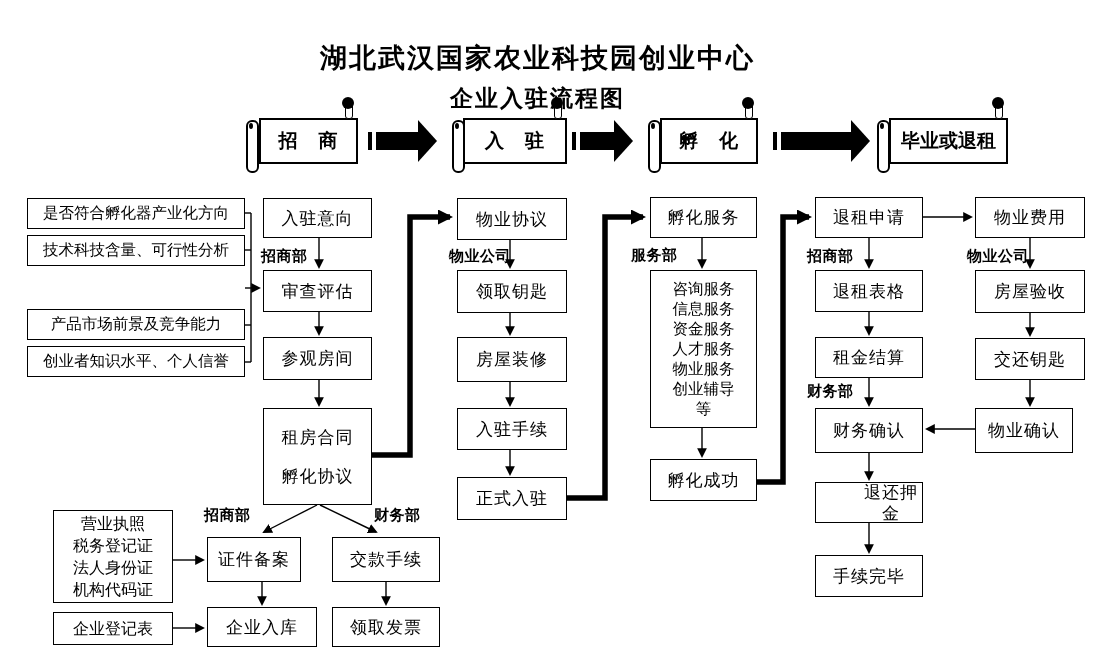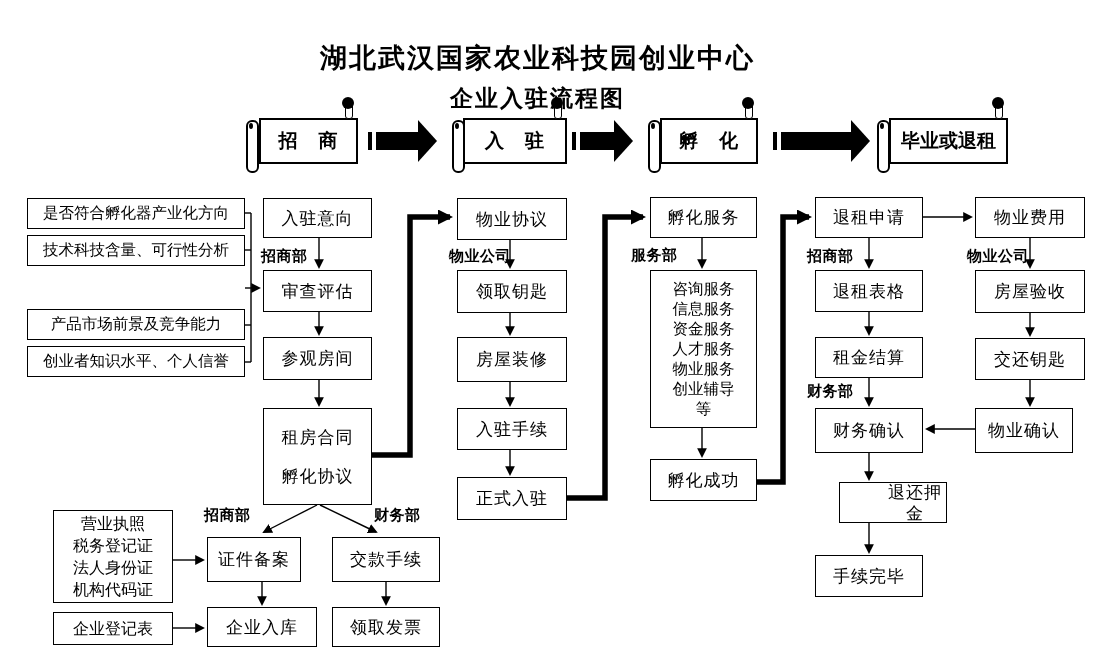--- a/index.html
+++ b/index.html
@@ -222,21 +222,21 @@
     <span>物业服务</span>
     <span>创业辅导</span>
     <span>等</span>
   </div>
   <div class="node" style="left:650px;top:459px;width:107px;height:42px;">孵化成功</div>
 
   <div class="node" style="left:815px;top:197px;width:108px;height:41px;">退租申请</div>
   <div class="node" style="left:815px;top:270px;width:108px;height:42px;">退租表格</div>
   <div class="node" style="left:815px;top:337px;width:108px;height:41px;">租金结算</div>
   <div class="node" style="left:815px;top:408px;width:108px;height:45px;">财务确认</div>
-  <div class="node" style="left:839px;top:482px;width:108px;height:41px;padding-left:44px;">退还押金</div>
+  <div class="node" style="left:815px;top:482px;width:108px;height:41px;padding-left:44px;">退还押金</div>
   <div class="node" style="left:815px;top:555px;width:108px;height:42px;">手续完毕</div>
 
   <div class="node" style="left:975px;top:197px;width:110px;height:41px;">物业费用</div>
   <div class="node" style="left:975px;top:270px;width:110px;height:43px;">房屋验收</div>
   <div class="node" style="left:975px;top:338px;width:110px;height:42px;">交还钥匙</div>
   <div class="node" style="left:975px;top:408px;width:98px;height:45px;">物业确认</div>
 
   <div class="node docs" style="left:53px;top:510px;width:120px;height:93px;">
     <span>营业执照</span>
     <span>税务登记证</span>

